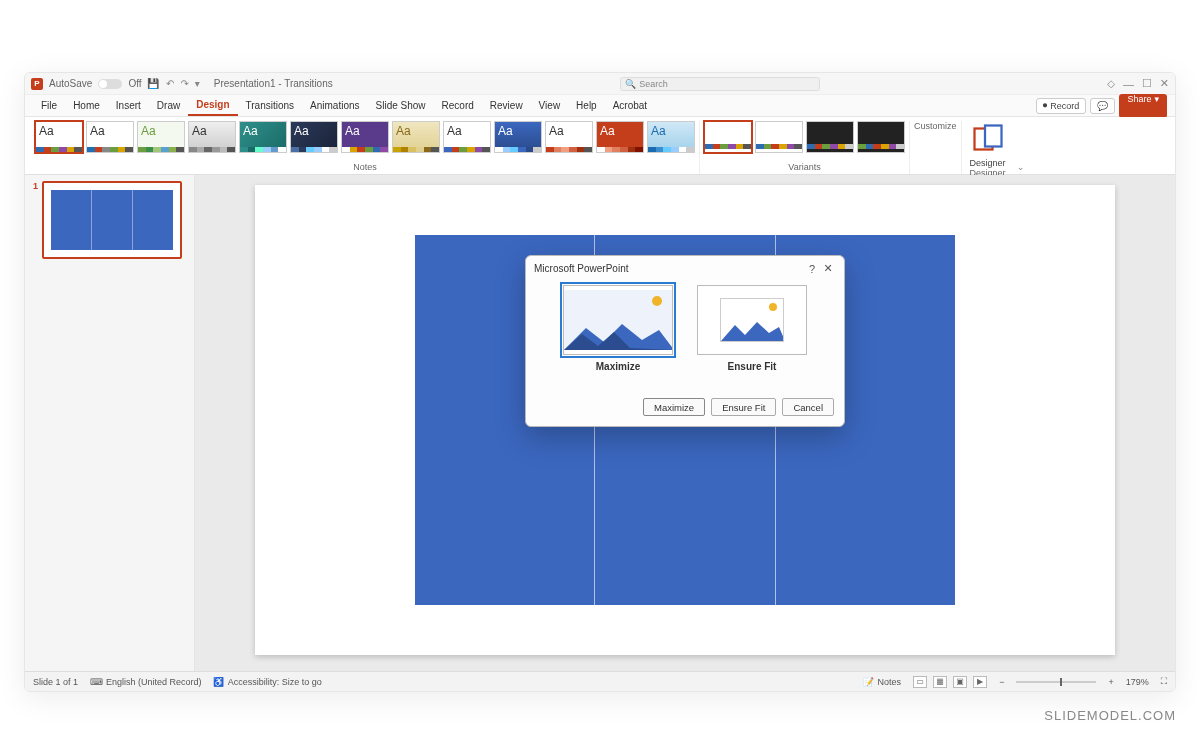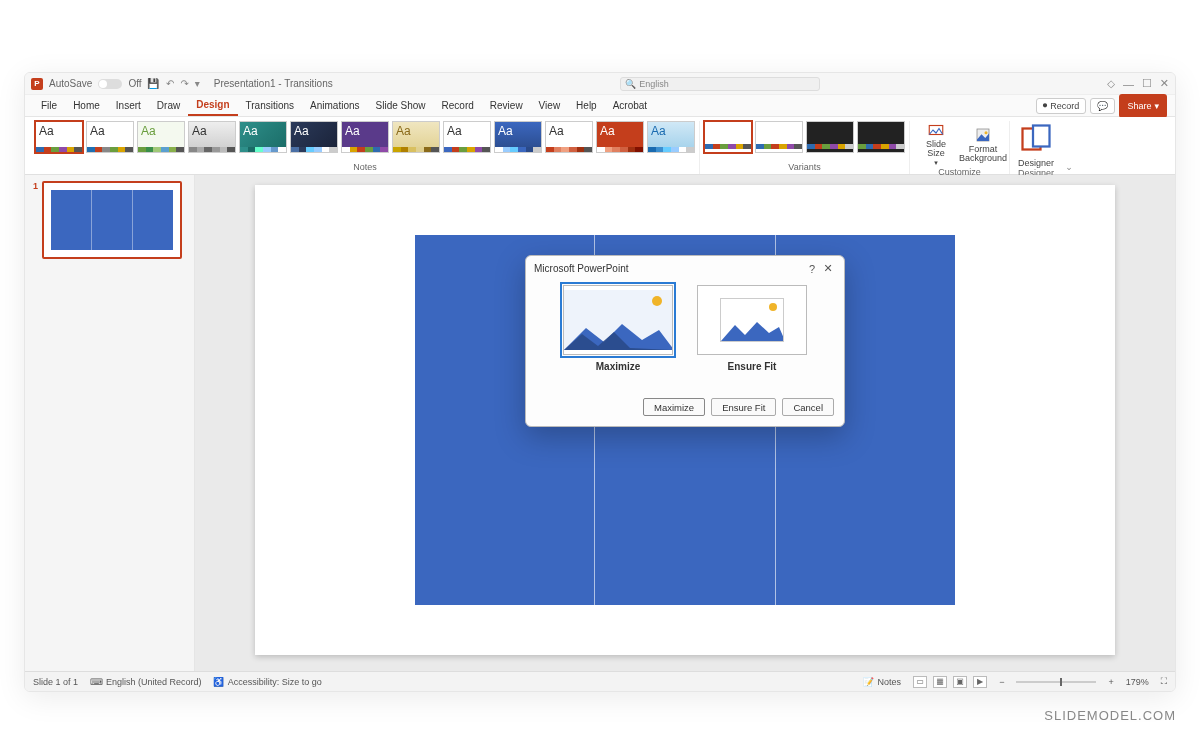--- a/index.html
+++ b/index.html
@@ -15,21 +15,21 @@
   .doc-title { margin-left:8px; }
   .tb-center { flex:1; display:flex; justify-content:center; }
   .search-box { width:200px; height:14px; background:#f0f0f0; border:1px solid #ddd; border-radius:3px; font-size:9px; color:#888; display:flex; align-items:center; padding:0 4px; gap:3px;}
   .tb-right { display:flex; align-items:center; gap:8px; color:#888; font-size:11px; }
   
   .ribbon-tabs { height:22px; display:flex; align-items:center; padding:0 8px; font-size:10px; color:#333; background:#fafafa; border-bottom:1px solid #e5e5e5; gap:0; }
   .ribbon-tab { padding:0 8px; height:100%; display:flex; align-items:center; cursor:pointer; }
   .ribbon-tab.active { color:#c43e1c; border-bottom:2px solid #c43e1c; font-weight:600; }
   .ribbon-spacer { flex:1; }
   .record-btn, .comment-btn { height:16px; padding:0 6px; border:1px solid #ccc; border-radius:3px; font-size:9px; display:flex; align-items:center; gap:3px; color:#444; background:#fff; }
-  .share-btn { height:24px; padding:0 8px; background:#c43e1c; color:#fff; border-radius:3px; font-size:9px; display:flex; align-items:center; gap:3px;}
+  .share-btn { height:24px; padding:0 8px; background:#c43e1c; color:#fff; border-radius:3px; font-size:9px; display:flex; align-items:flex-start; gap:3px;}
   
   .ribbon-content { height:58px; background:#fff; border-bottom:1px solid #e0e0e0; display:flex; padding:4px 6px 0 6px; }
   .ribbon-group { display:flex; flex-direction:column; align-items:center; padding:0 4px; border-right:1px solid #eee; }
   .ribbon-group:last-child { border-right:none; }
   .ribbon-group-body { display:flex; gap:3px; flex:1; align-items:flex-start; }
   .ribbon-group-label { font-size:9px; color:#666; padding-bottom:2px; }
   .theme-tile { width:48px; height:32px; border:1px solid #ccc; background:#fff; display:flex; flex-direction:column; cursor:pointer; overflow:hidden; }
   .theme-tile.selected { outline:2px solid #c43e1c; outline-offset:-1px; }
   .theme-aa { font-size:12px; padding:2px 3px 0 3px; flex:1; }
   .theme-bar { height:5px; display:flex; }
@@ -98,21 +98,21 @@
       <span>Off</span>
       <span class="qat-icon">💾</span>
       <span class="qat-icon">↶</span>
       <span class="qat-icon">↷</span>
       <span class="qat-icon">▾</span>
       <span class="doc-title">Presentation1 - Transitions</span>
     </div>
     <div class="tb-center">
       <div class="search-box">
         <span>🔍</span>
-        <span>English</span>
+        <span>Search</span>
       </div>
     </div>
     <div class="tb-right">
       <span style="font-size:10px;">◇</span>
       <span>—</span>
       <span>☐</span>
       <span>✕</span>
     </div>
   </div>
 
@@ -320,40 +320,20 @@
               <span style="background: rgb(196, 62, 28);"></span>
               <span style="background: rgb(217, 164, 0);"></span>
               <span style="background: rgb(143, 74, 168);"></span>
               <span style="background: rgb(204, 204, 204);"></span>
             </div>
           </div>
         </div>
       <div class="ribbon-group-label">Variants</div>
     </div>
     <div class="ribbon-group">
-      <div class="ribbon-group-body" style="align-items:center;">
-        <div class="cust-btn">
-          <svg viewBox="0 0 24 24">
-              <rect x="3" y="6" width="18" height="12" fill="none" stroke="#c43e1c" stroke-width="1.5"></rect>
-              <path d="M3 18 L8 12 L12 16 L16 10 L21 18" fill="none" stroke="#3b67bf" stroke-width="1.5"></path>
-            </svg>
-          <span style="white-space:pre; text-align:center; line-height:1;">Slide
-Size</span>
-          <span style="font-size:7px;">▾</span>
-        </div>
-        <div class="cust-btn">
-          <svg viewBox="0 0 24 24">
-              <rect x="4" y="4" width="16" height="16" fill="#eee" stroke="#888"></rect>
-              <circle cx="16" cy="9" r="2" fill="#f0b429"></circle>
-              <path d="M4 18 L10 11 L15 16 L20 10 L20 20 L4 20 Z" fill="#3b67bf"></path>
-            </svg>
-          <span style="white-space:pre; text-align:center; line-height:1;">Format
-Background</span>
-        </div>
-      </div>
       <div class="ribbon-group-label">Customize</div>
     </div>
     <div class="ribbon-group" style="border-right:none;">
       <div class="ribbon-group-body" style="align-items:center;">
         <div class="designer-btn">
           <svg viewBox="0 0 24 24">
               <rect x="3" y="5" width="12" height="14" fill="none" stroke="#c43e1c" stroke-width="1.5"></rect>
               <rect x="10" y="3" width="11" height="14" fill="#fff" stroke="#3b67bf" stroke-width="1.5"></rect>
             </svg>
           <span>Designer</span>

